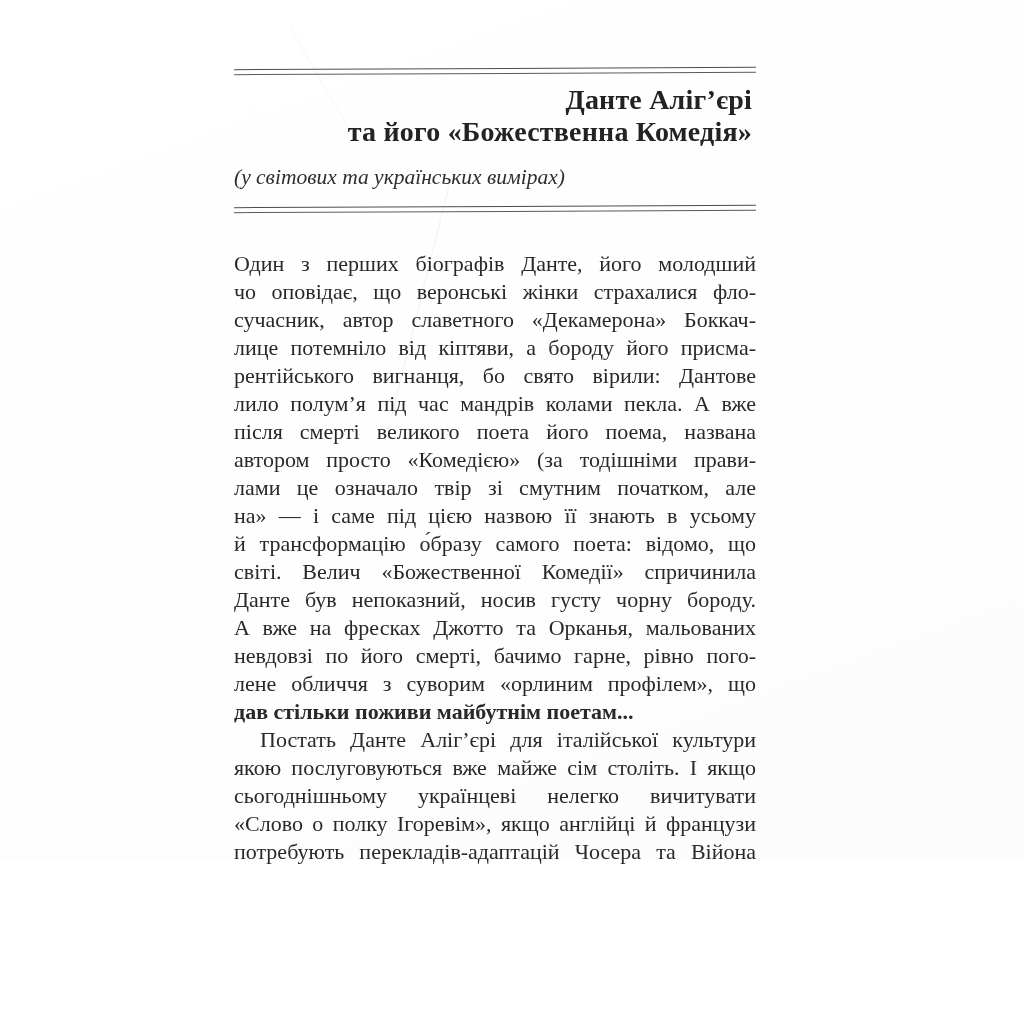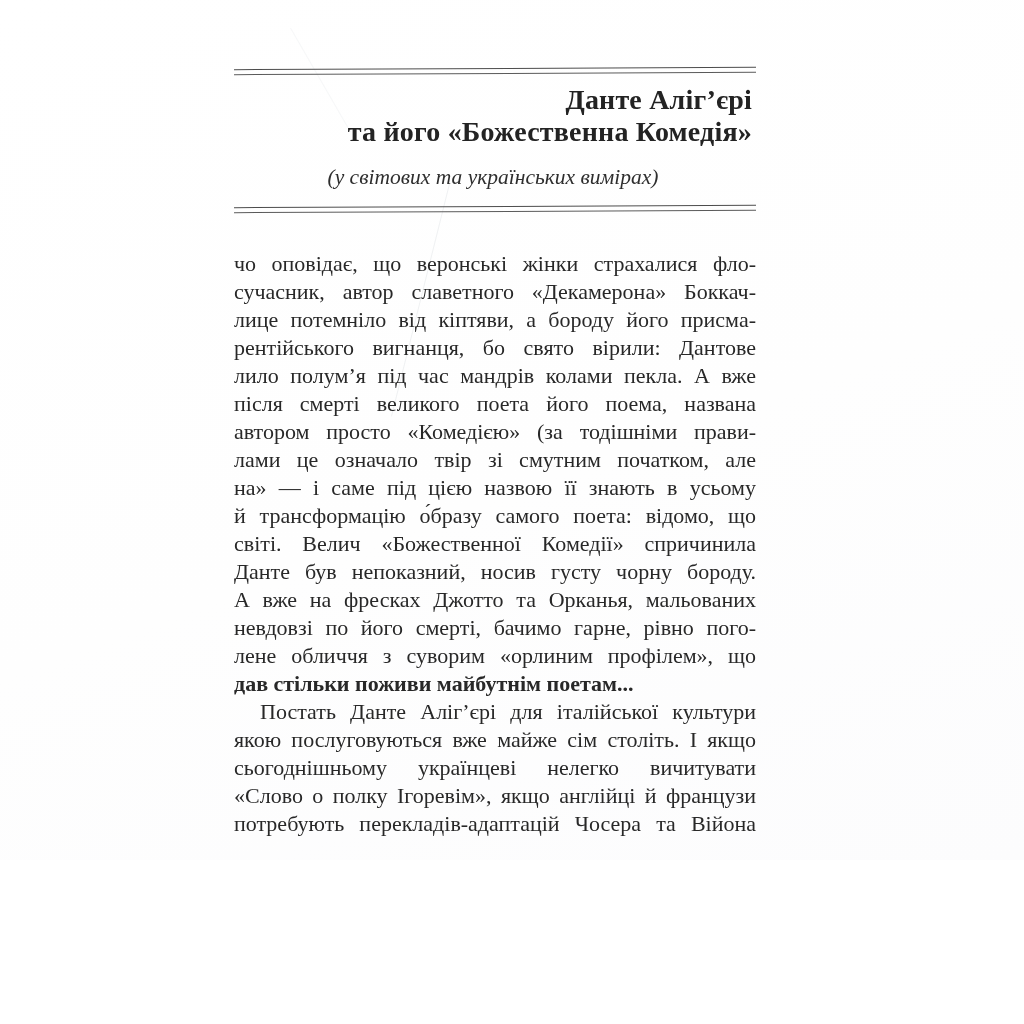--- a/index.html
+++ b/index.html
@@ -47,21 +47,21 @@
     line-height: 32px;
     font-weight: bold;
     letter-spacing: 0.2px;
     color: #232323;
   }
   .chapter-subtitle {
     position: absolute;
     top: 164px;
     left: 0;
     right: 4px;
-    text-align: center;
+    text-align: left;
     font-style: italic;
     font-size: 21.5px;
     line-height: 26px;
     color: #2e2e2e;
   }
   .body-text {
     position: absolute;
     top: 250px;
     left: 0;
     width: 522px;
@@ -108,20 +108,21 @@
       <span>Данте Аліг’єрі</span><br>
       <span>та його «Божественна Комедія»</span>
     </h1>
 
     <div class="chapter-subtitle">(у світових та українських вимірах)</div>
 
     <div class="double-rule rule-bottom"></div>
 
     <div class="body-text">
         <div class="paragraph">
+          <div class="line">Один з перших біографів Данте, його молодший</div>
           <div class="line">чо оповідає, що веронські жінки страхалися фло-</div>
           <div class="line">сучасник, автор славетного «Декамерона» Боккач-</div>
           <div class="line">лице потемніло від кіптяви, а бороду його присма-</div>
           <div class="line">рентійського вигнанця, бо свято вірили: Дантове</div>
           <div class="line">лило полум’я під час мандрів колами пекла. А вже</div>
           <div class="line">після смерті великого поета його поема, названа</div>
           <div class="line">автором просто «Комедією» (за тодішніми прави-</div>
           <div class="line">лами це означало твір зі смутним початком, але</div>
           <div class="line">на» — і саме під цією назвою її знають в усьому</div>
           <div class="line">й трансформацію о́бразу самого поета: відомо, що</div>

